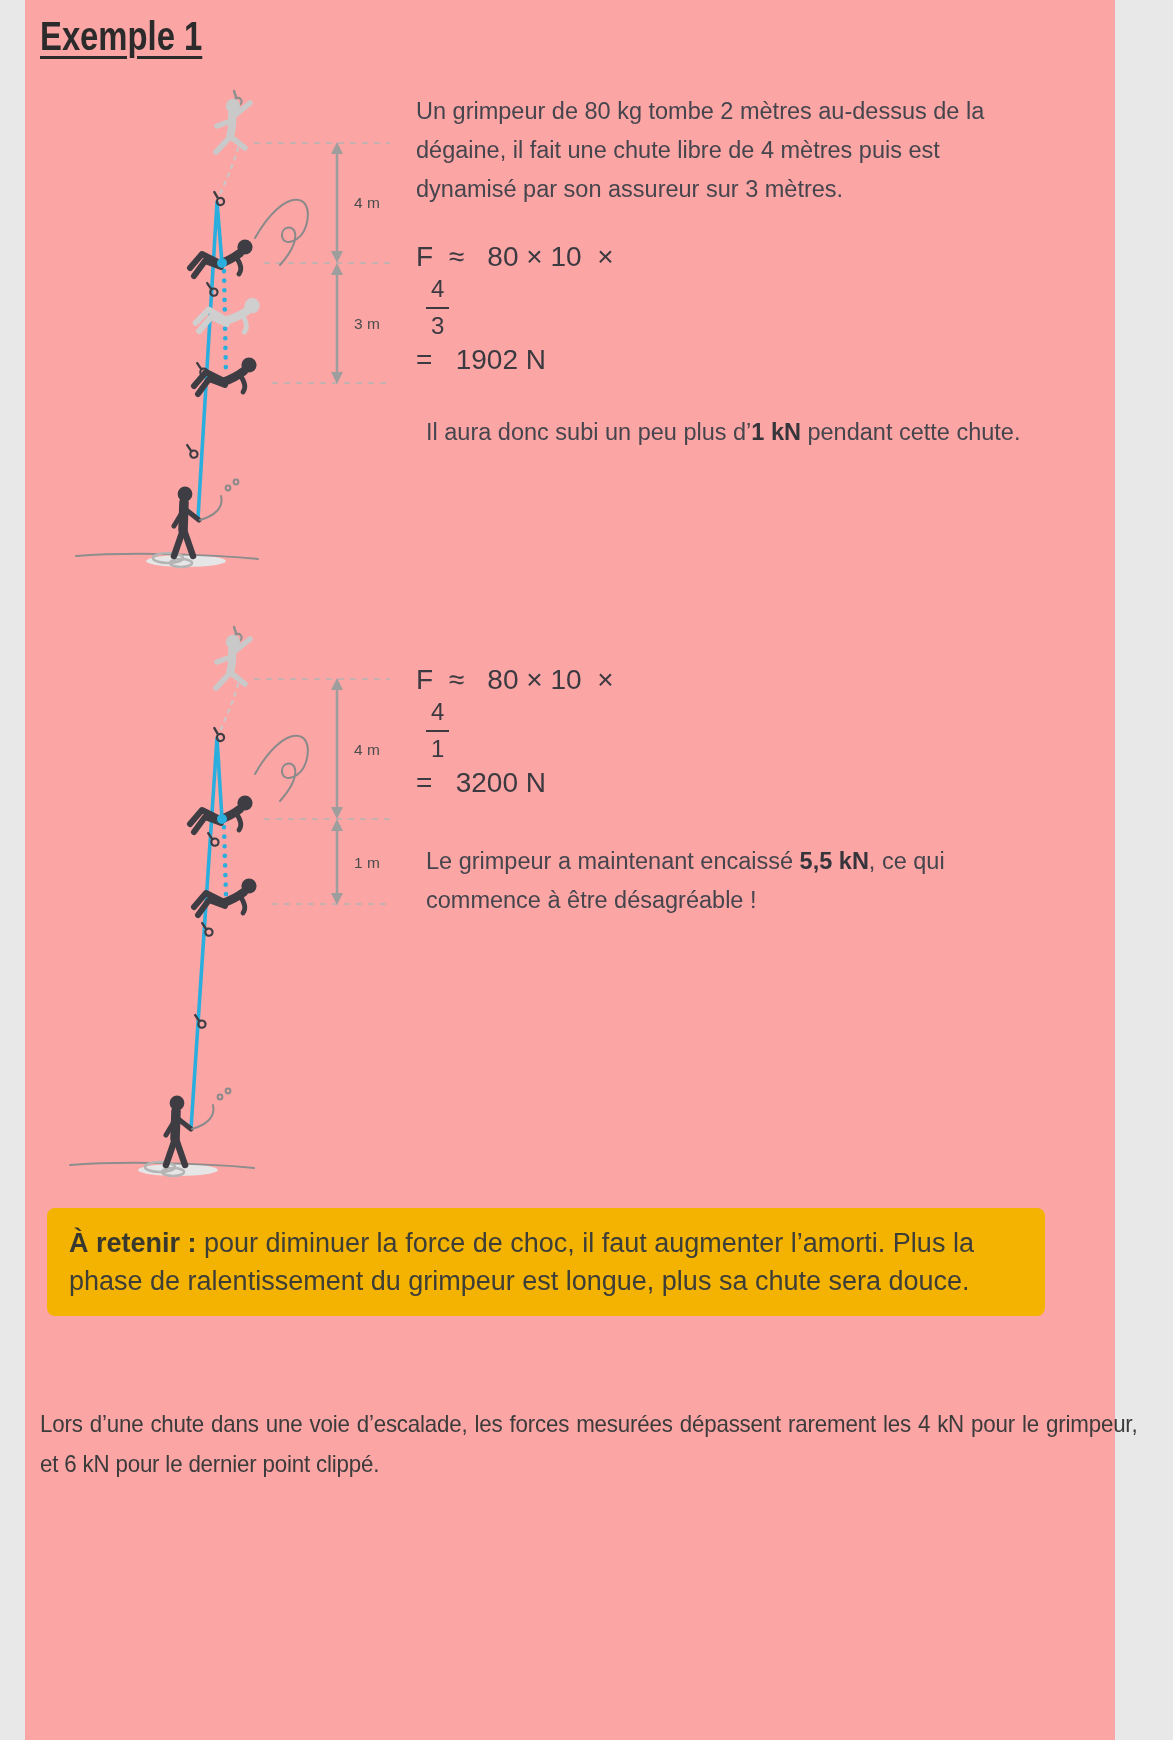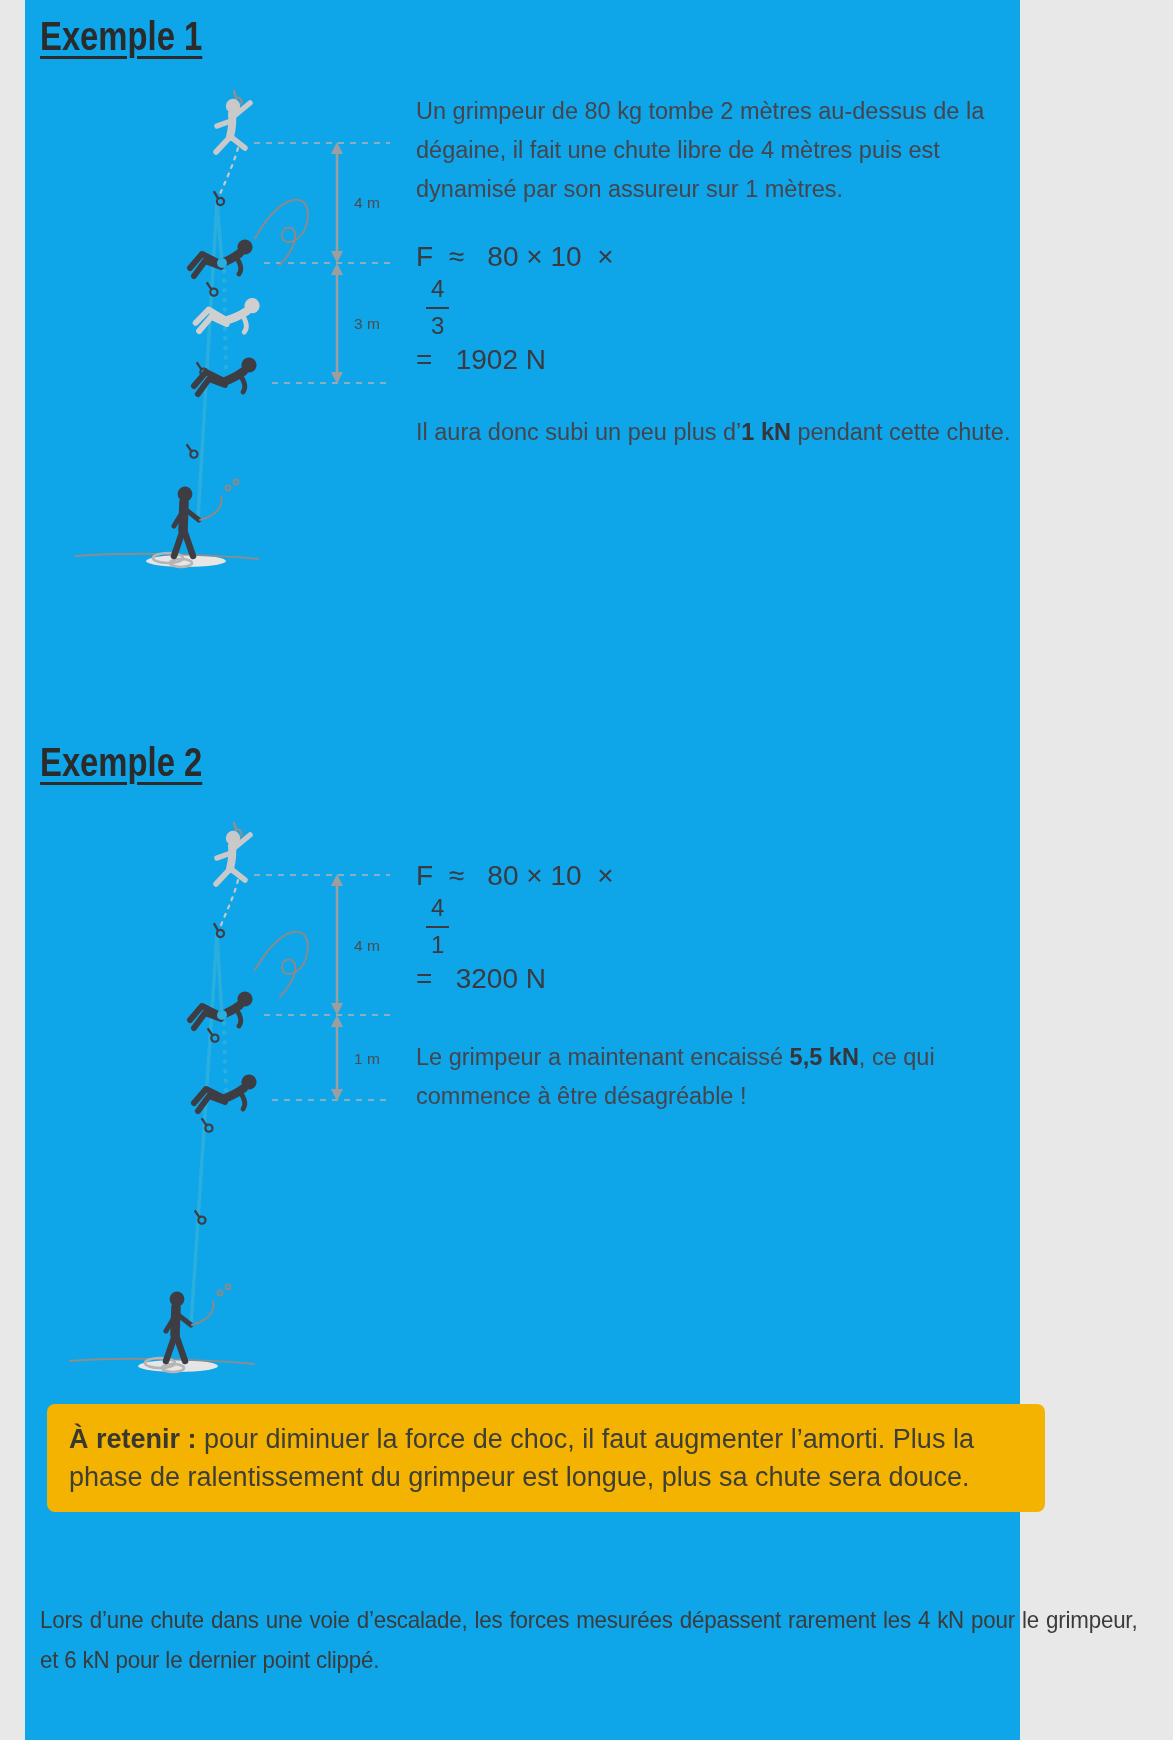--- a/index.html
+++ b/index.html
@@ -4,23 +4,23 @@
 <style>
   html,body{margin:0;padding:0;}
   body{
     width:1173px;height:1740px;overflow:hidden;
     background:#e8e8e8;
     font-family:"Liberation Sans",sans-serif;
     color:#434350;
   }
   .page{
     box-sizing:border-box;
-    width:995px;min-height:1740px;
+    width:1090px;min-height:1740px;
     margin-left:25px;
-    background:#0ea5e9;
+    background:#fca5a5;
     padding:14px 0 30px 0;
   }
   .heading-row{margin-left:15px;}
   .heading{
     display:inline-block;
     font-size:40px;font-weight:700;color:#2b2b2b;
     line-height:1.1;
     transform:scaleX(0.82);transform-origin:left center;
     text-decoration:underline;
     text-decoration-thickness:3px;
@@ -31,21 +31,21 @@
   .section{display:flex;align-items:flex-start;margin-top:30px;}
   .section .diag{flex:0 0 340px;margin-left:33px;}
   .textcol{width:614px;margin-left:18px;padding-top:4px;font-size:23.5px;line-height:39px;color:#45454d;}
   .para{margin:0;}
   .para b, .result b{color:#35353b;}
   .formula{display:flex;align-items:flex-start;margin-top:28px;font-size:28px;color:#3a3a40;flex-direction:column;}
   .pre{white-space:pre;}
   .frac{display:inline-flex;flex-direction:column;align-items:center;font-size:24px;line-height:1.12;margin:0 13px 0 10px;}
   .frac .num{padding:0 5px 4px;}
   .frac .den{border-top:2px solid #3a3a40;padding:4px 5px 0;}
-  .result{margin:34px 0 0 0;}
+  .result{margin:34px 0 0 10px;}
   .callout{
     box-sizing:border-box;
     margin:24px 0 0 22px;width:998px;
     border-radius:8px;
     padding:16px 22px;
     font-size:27px;line-height:38px;color:#3e3e38;
   }
   .callout b{color:#38382f;}
   .footer-para{
     margin:88px 0 0 15px;width:1180px;
@@ -148,38 +148,35 @@
         <ellipse class="coil" cx="110" cy="470" rx="15" ry="5"></ellipse>
         <ellipse class="coil" cx="123" cy="475" rx="11" ry="4"></ellipse>
         <use href="#fig-belay" transform="translate(124,455)" style="color:#3d3d43"></use>
         <path class="squig" d="M142,432 C156,428 166,420 163,408"></path>
         <circle class="squig" cx="170" cy="400" r="2.4"></circle>
         <circle class="squig" cx="178" cy="394" r="2.4"></circle>
       </g>
     </svg>
 
     <div class="textcol">
-      <p class="para">Un grimpeur de 80 kg tombe 2 mètres au-dessus de la dégaine, il fait une chute libre de 4 mètres puis est dynamisé par son assureur sur 1 mètres.</p>
+      <p class="para">Un grimpeur de 80 kg tombe 2 mètres au-dessus de la dégaine, il fait une chute libre de 4 mètres puis est dynamisé par son assureur sur 3 mètres.</p>
 
       <div class="formula">
         <span class="pre">F  ≈   80 × 10  ×</span>
         <span class="frac">
           <span class="num">4</span>
           <span class="den">3</span>
         </span>
         <span class="pre">=   1902 N</span>
       </div>
 
       <p class="para result"><span>Il aura donc subi un peu plus d’</span><b>1 kN</b><span> pendant cette chute.</span></p>
     </div>
   </div>
 
-  <div class="heading-row h2row">
-    <h2 class="heading">Exemple 2</h2>
-  </div>
 
   <div class="section" style="margin-top:36px;">
 
     <svg class="diag" width="340" height="560" viewBox="0 0 340 560">
       <g>
         <path class="lvl" d="M196,55 H332"></path>
         <path class="lvl" d="M206,195 H332"></path>
         <path class="lvl" d="M214,280 H332"></path>
         <line class="marrow" x1="279" y1="63" x2="279" y2="187"></line>
         <path class="ah" d="M279,54 l-6,12 h12 z"></path>

